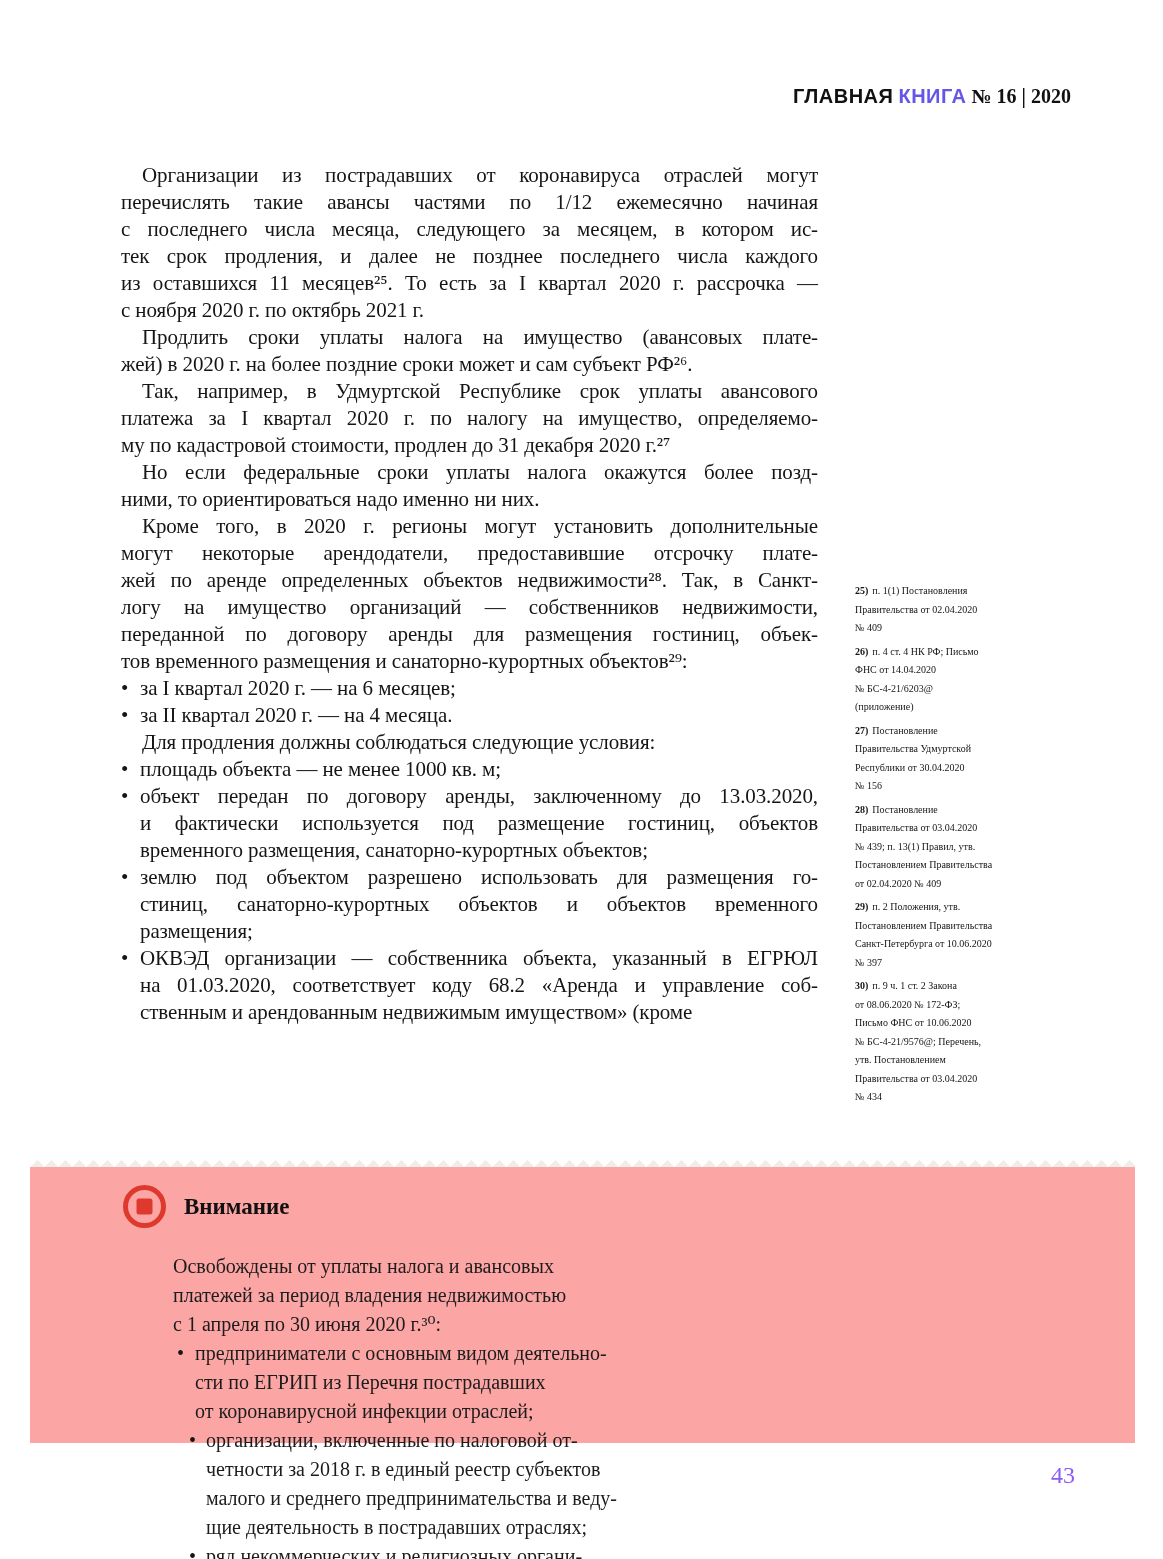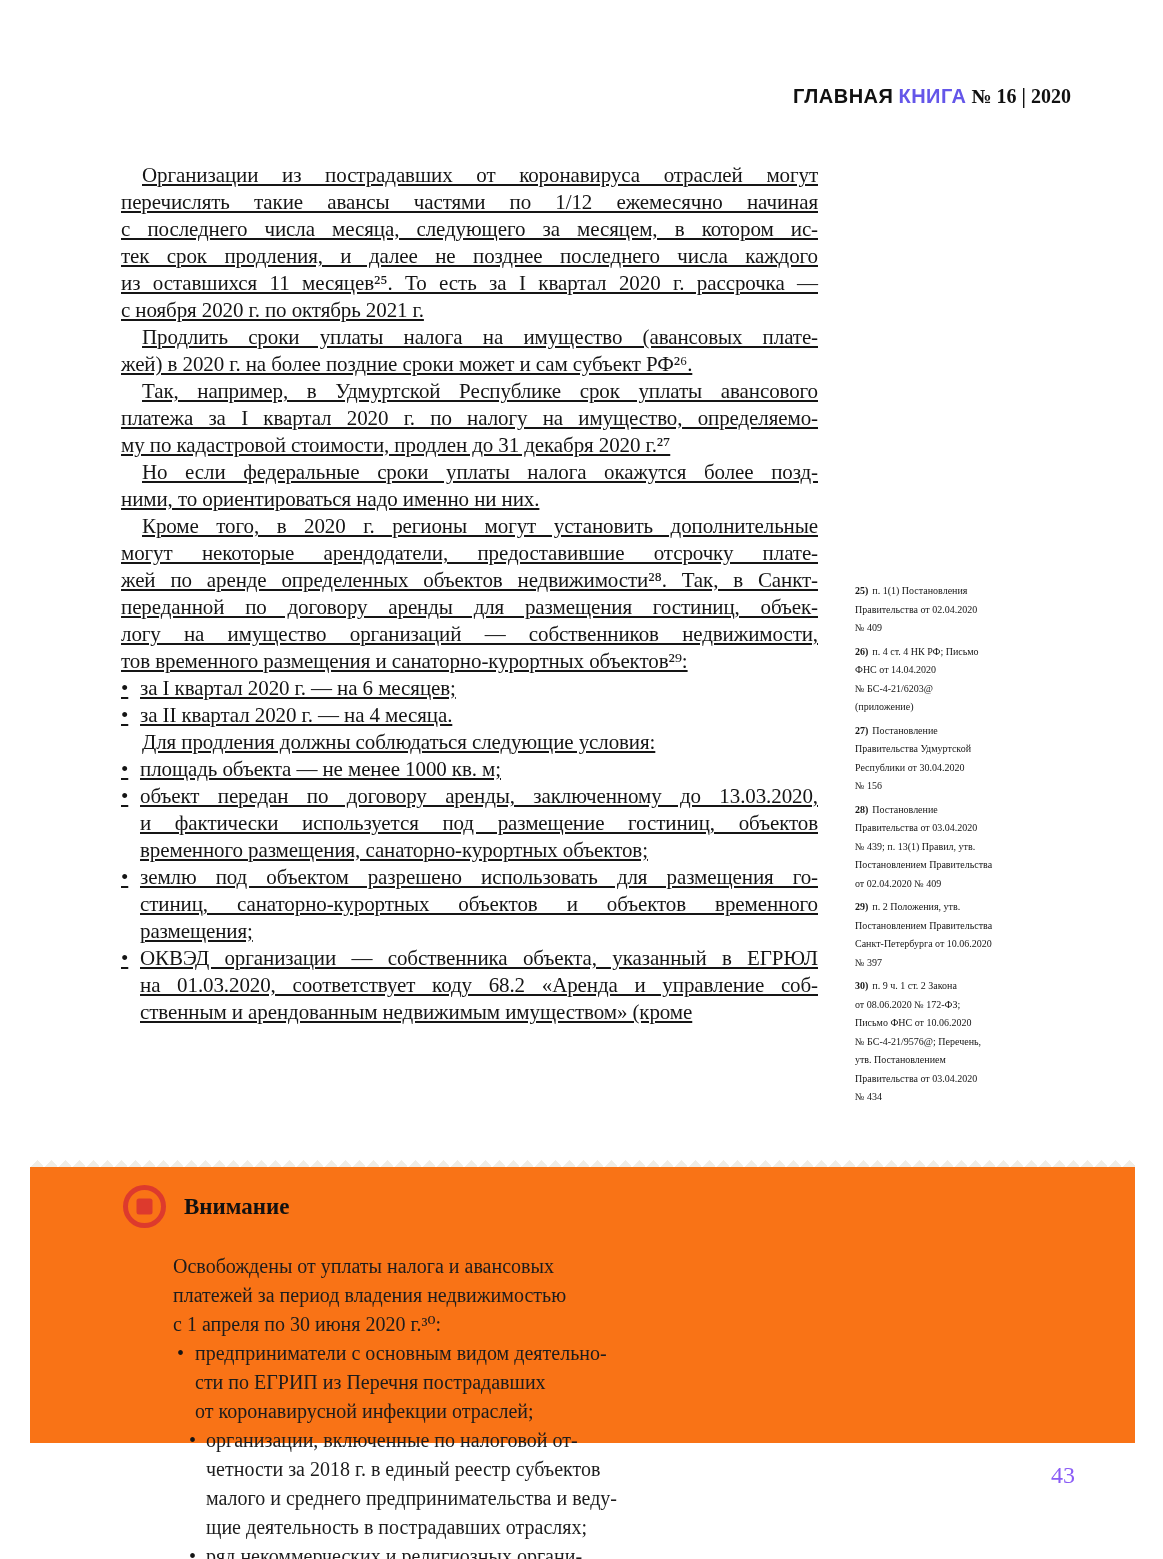--- a/index.html
+++ b/index.html
@@ -20,21 +20,21 @@
   }
   .brand-purple {
     font-family:"Liberation Sans","DejaVu Sans",sans-serif;
     font-weight:bold; color:#6456e9; letter-spacing:0.5px;
   }
   .issue { font-weight:bold; color:#111111; }
 
   
   .main {
     position:absolute; left:121px; top:162px; width:697px;
-    font-size:21px; line-height:27px; letter-spacing:-0.1px;text-decoration:underline;
+    font-size:21px; line-height:27px; letter-spacing:-0.1px;
   }
   .jlines .ln { text-align:justify; text-align-last:justify; white-space:pre-line; }
   .jlines .ln:last-child { text-align-last:auto; }
   .para .ln:first-child { text-indent:21px; }
 
   .bullet-item { display:flex; }
   .bullet-item .bm { flex:none; width:19px; }
   .bullet-item .bbody { flex:1; min-width:0; }
 
   
@@ -42,21 +42,21 @@
     position:absolute; left:855px; top:582px; width:235px;
     font-size:10px; line-height:18.5px;
   }
   .fn { margin-bottom:5px; }
   .fn-num { font-weight:bold; }
   .fn-text { white-space:pre-line; margin-left:4px; }
 
   
   .attention {
     position:absolute; left:30px; top:1167px; width:1105px; height:276px;
-    background:#f97316;
+    background:#fca5a5;
   }
   .attention::before {
     content:""; position:absolute; bottom:100%; left:0; width:100%; height:7px;
     background:conic-gradient(from 135deg at 50% 0, #f0ede6 90deg, #0000 0);
     background-size:14px 7px; background-repeat:repeat-x;
   }
   .att-head { display:flex; align-items:center; gap:17px; padding:17px 0 0 92px; }
   .att-icon { width:45px; height:45px; flex:none; }
   .att-title { font-size:23px; font-weight:bold; color:#111111; }
   .att-cols { display:flex; margin:23px 0 0 143px;flex-direction:column; }
@@ -104,22 +104,22 @@
         <div class="ln">му по кадастровой стоимости, продлен до 31 декабря 2020 г.²⁷</div>
       </div>
     <div class="para jlines">
         <div class="ln">Но если федеральные сроки уплаты налога окажутся более позд-</div>
         <div class="ln">ними, то ориентироваться надо именно ни них.</div>
       </div>
     <div class="para jlines">
         <div class="ln">Кроме того, в 2020 г. регионы могут установить дополнительные</div>
         <div class="ln">могут некоторые арендодатели, предоставившие отсрочку плате-</div>
         <div class="ln">жей по аренде определенных объектов недвижимости²⁸. Так, в Санкт-</div>
+        <div class="ln">логу на имущество организаций — собственников недвижимости,</div>
         <div class="ln">переданной по договору аренды для размещения гостиниц, объек-</div>
-        <div class="ln">логу на имущество организаций — собственников недвижимости,</div>
         <div class="ln">тов временного размещения и санаторно-курортных объектов²⁹:</div>
       </div>
 
     <div class="bullet-item">
       <span class="bm">•</span>
       <div class="bbody jlines">
           <div class="ln">за I квартал 2020 г. — на 6 месяцев;</div>
         </div>
     </div>
     <div class="bullet-item">

